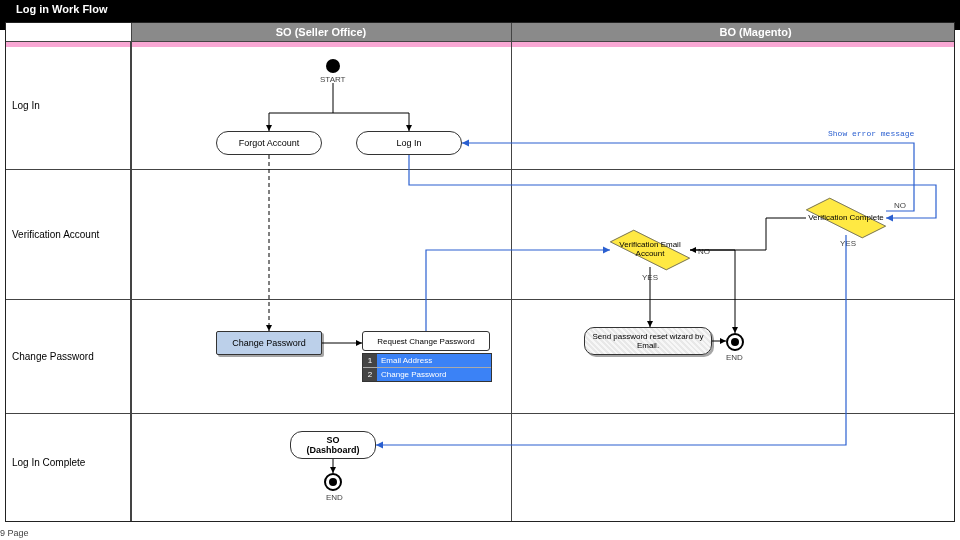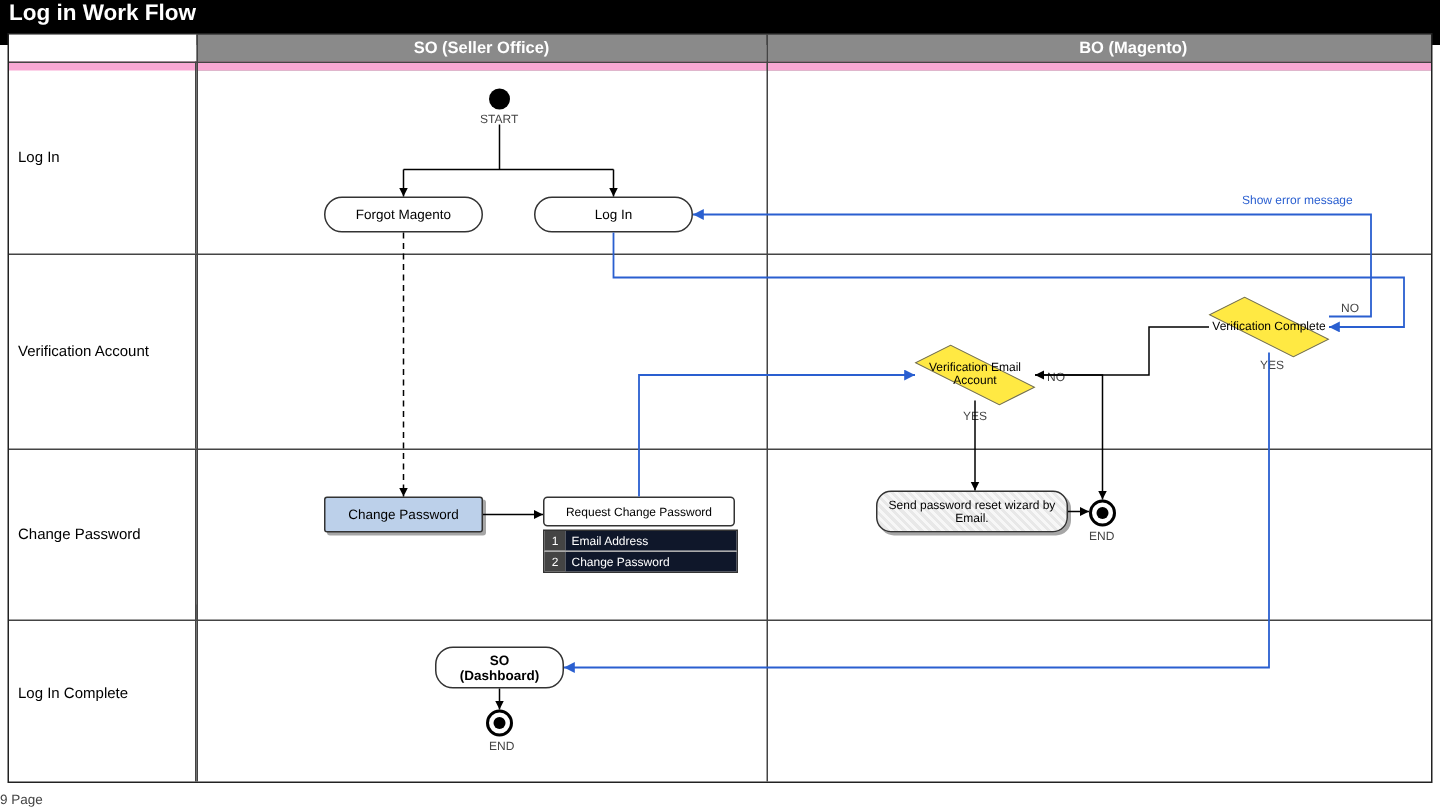--- a/index.html
+++ b/index.html
@@ -1,17 +1,17 @@
 <!DOCTYPE html>
 <html><head>
 <meta charset="utf-8">
 <style>
   body { margin:0; font-family:Arial,Helvetica,sans-serif; font-size:10px; color:#000; background:#fff; }
   .page { width:960px; height:540px; box-sizing:border-box; position:relative; }
-  .titlebar { height:30px; background:#000; color:#fff; font-weight:bold; font-size:15px; line-height:18px; padding-left:6px; }
+  .titlebar { height:30px; background:#000; color:#fff; font-weight:bold; font-size:11px; line-height:18px; padding-left:16px; }
   .canvas { position:absolute; left:5px; right:5px; top:22px; bottom:18px; border:1px solid #222; box-sizing:border-box; }
   .lane-head { position:absolute; top:0; height:18px; border-bottom:6px solid #f9a8d4; background:#8a8a8a; color:#fff; font-size:11px; font-weight:bold; display:flex; align-items:center; justify-content:center; }
   .lane-head.blank { background:#fff; }
   .row-label { position:absolute; left:0; width:125px; border-right:1px solid #444; display:flex; align-items:center; padding-left:6px; font-size:10px; box-sizing:border-box; }
   .row-line { position:absolute; left:0; right:0; height:0; border-top:1px solid #444; }
   .vline { position:absolute; top:0; bottom:0; width:0; border-left:1px solid #444; }
   .proc { position:absolute; border:1px solid #333; border-radius:12px; background:#fff; display:flex; align-items:center; justify-content:center; text-align:center; font-size:9px; padding:2px 4px; box-sizing:border-box; }
   .proc.blue { background:#bcd0ea; border-radius:2px; }
   .proc.shadow { box-shadow:2px 2px 0 rgba(0,0,0,.35); }
   .proc.hatch { background:repeating-linear-gradient(45deg,#e8e8e8 0,#e8e8e8 2px,#f7f7f7 2px,#f7f7f7 4px);border-radius:10px; }
@@ -20,21 +20,21 @@
   .diamond span { position:absolute; inset:0; display:flex; align-items:center; justify-content:center; font-size:8px; text-align:center; line-height:1.1; }
   .startdot { position:absolute; width:14px; height:14px; background:#000; border-radius:50%; }
   .enddot { position:absolute; width:14px; height:14px; border:2px solid #000; border-radius:50%; display:flex; align-items:center; justify-content:center; }
   .enddot::after { content:""; width:8px; height:8px; background:#000; border-radius:50%; }
   .tlabel { position:absolute; font-size:8px; color:#444; }
   .link { position:absolute; font-size:8px; color:#2a5fd0; }
   .table { position:absolute; border:1px solid #333; background:#fff; }
   .table-row { display:flex; border-top:1px solid #aaa; font-size:8px; }
   .table-row:first-child { border-top:none; }
   .table-cell1 { width:14px; background:#444; color:#fff; display:flex; align-items:center; justify-content:center; }
-  .table-cell2 { flex:1; background:#0f172a; color:#fff; padding:2px 4px; }
+  .table-cell2 { flex:1; background:#3b82f6; color:#fff; padding:2px 4px; }
   .footer { position:absolute; left:0; right:0; bottom:2px; text-align:left; font-size:9px; color:#444; }
   svg.conn { position:absolute; left:0; top:0; overflow:visible; pointer-events:none; }
 </style>
 </head>
 <body>
 
 <div class="page">
   <div class="titlebar">Log in Work Flow</div>
 
   <div class="canvas">
@@ -51,23 +51,23 @@
     <div class="row-line" style="top:146px;"></div>
     <div class="row-label" style="top:146px;height:130px;">Verification Account</div>
     <div class="row-line" style="top:276px;"></div>
     <div class="row-label" style="top:276px;height:114px;">Change Password</div>
     <div class="row-line" style="top:390px;"></div>
     <div class="row-label" style="top:380px;bottom:0;">Log In Complete</div>
 
     <div class="startdot" style="left:320px;top:36px;"></div>
     <div class="tlabel" style="left:314px;top:52px;">START</div>
 
-    <div class="proc" style="left:210px;top:108px;width:106px;height:24px;">Forgot Magento</div>
+    <div class="proc" style="left:210px;top:108px;width:106px;height:24px;">Forgot Account</div>
     <div class="proc" style="left:350px;top:108px;width:106px;height:24px;">Log In</div>
-    <div class="link" style="left:822px;top:106px;">Show error message</div>
+    <div class="link" style="left:822px;top:106px;font-family:Liberation Mono, monospace;">Show error message</div>
 
     <div class="diamond" style="left:800px;top:178px;">
         <span>Verification Complete</span>
       </div>
     <div class="tlabel" style="left:888px;top:178px;">NO</div>
     <div class="tlabel" style="left:834px;top:216px;">YES</div>
 
     <div class="diamond" style="left:604px;top:210px;">
         <span>Verification Email Account</span>
       </div>

